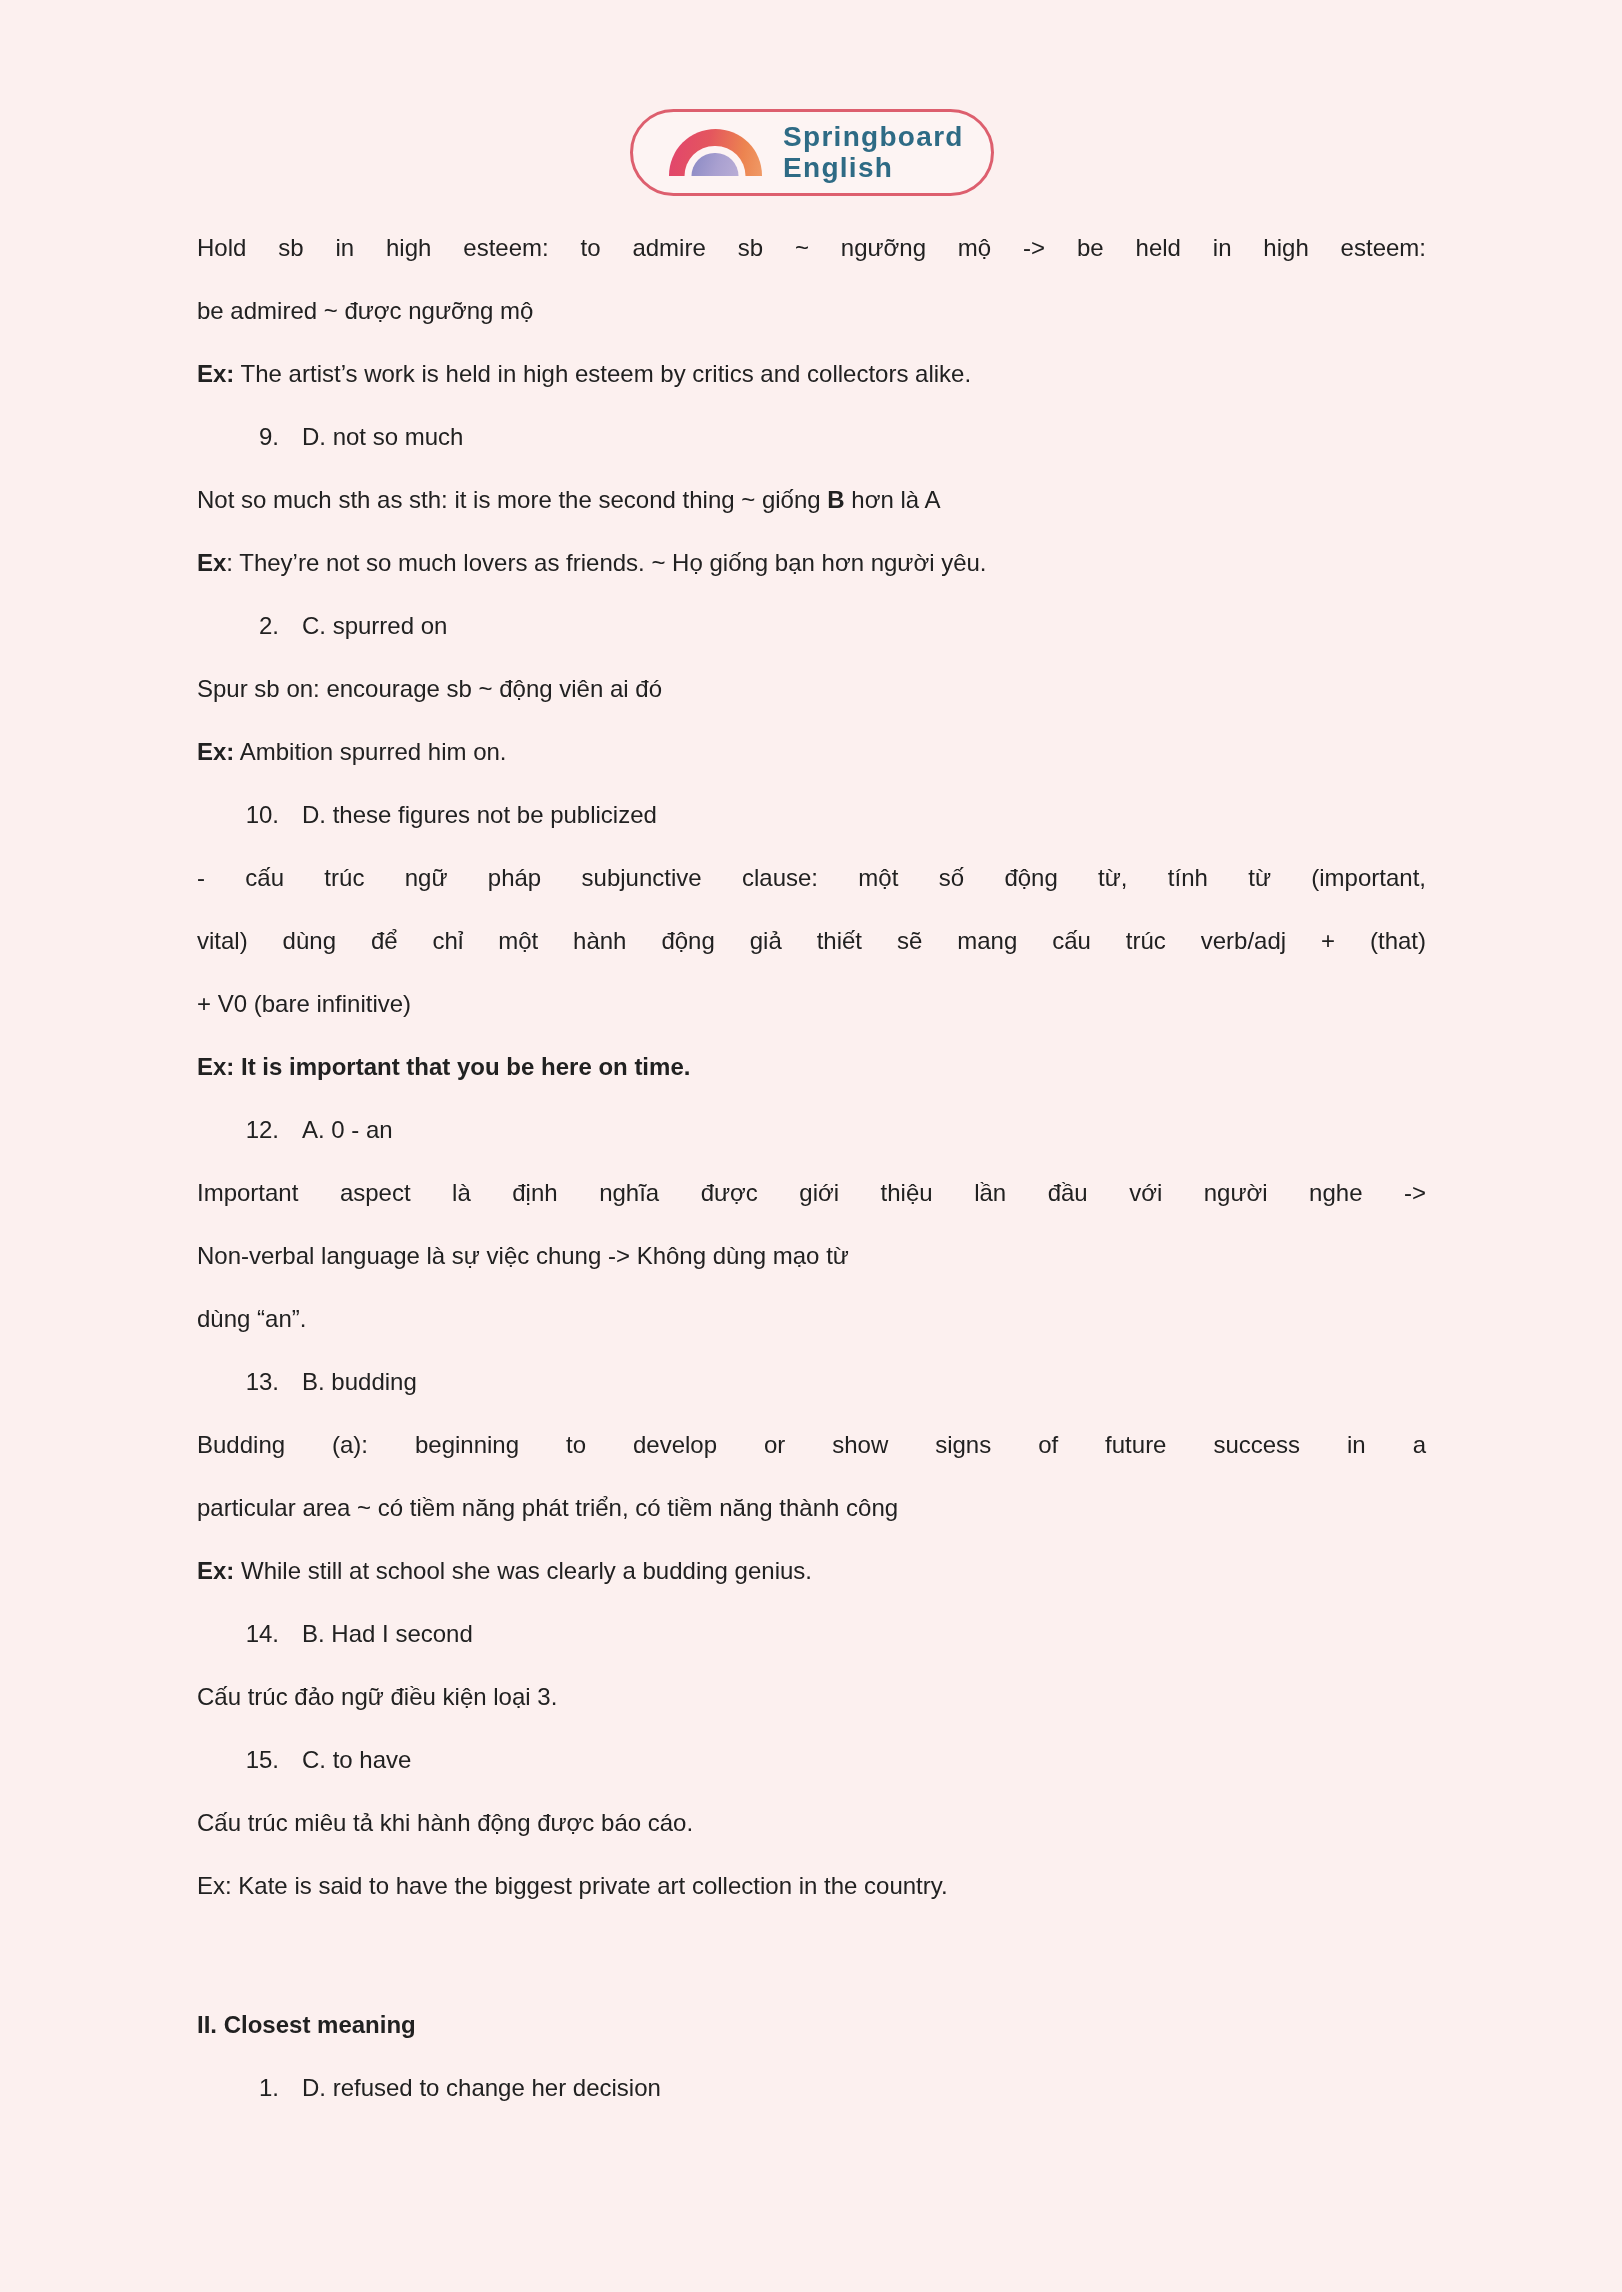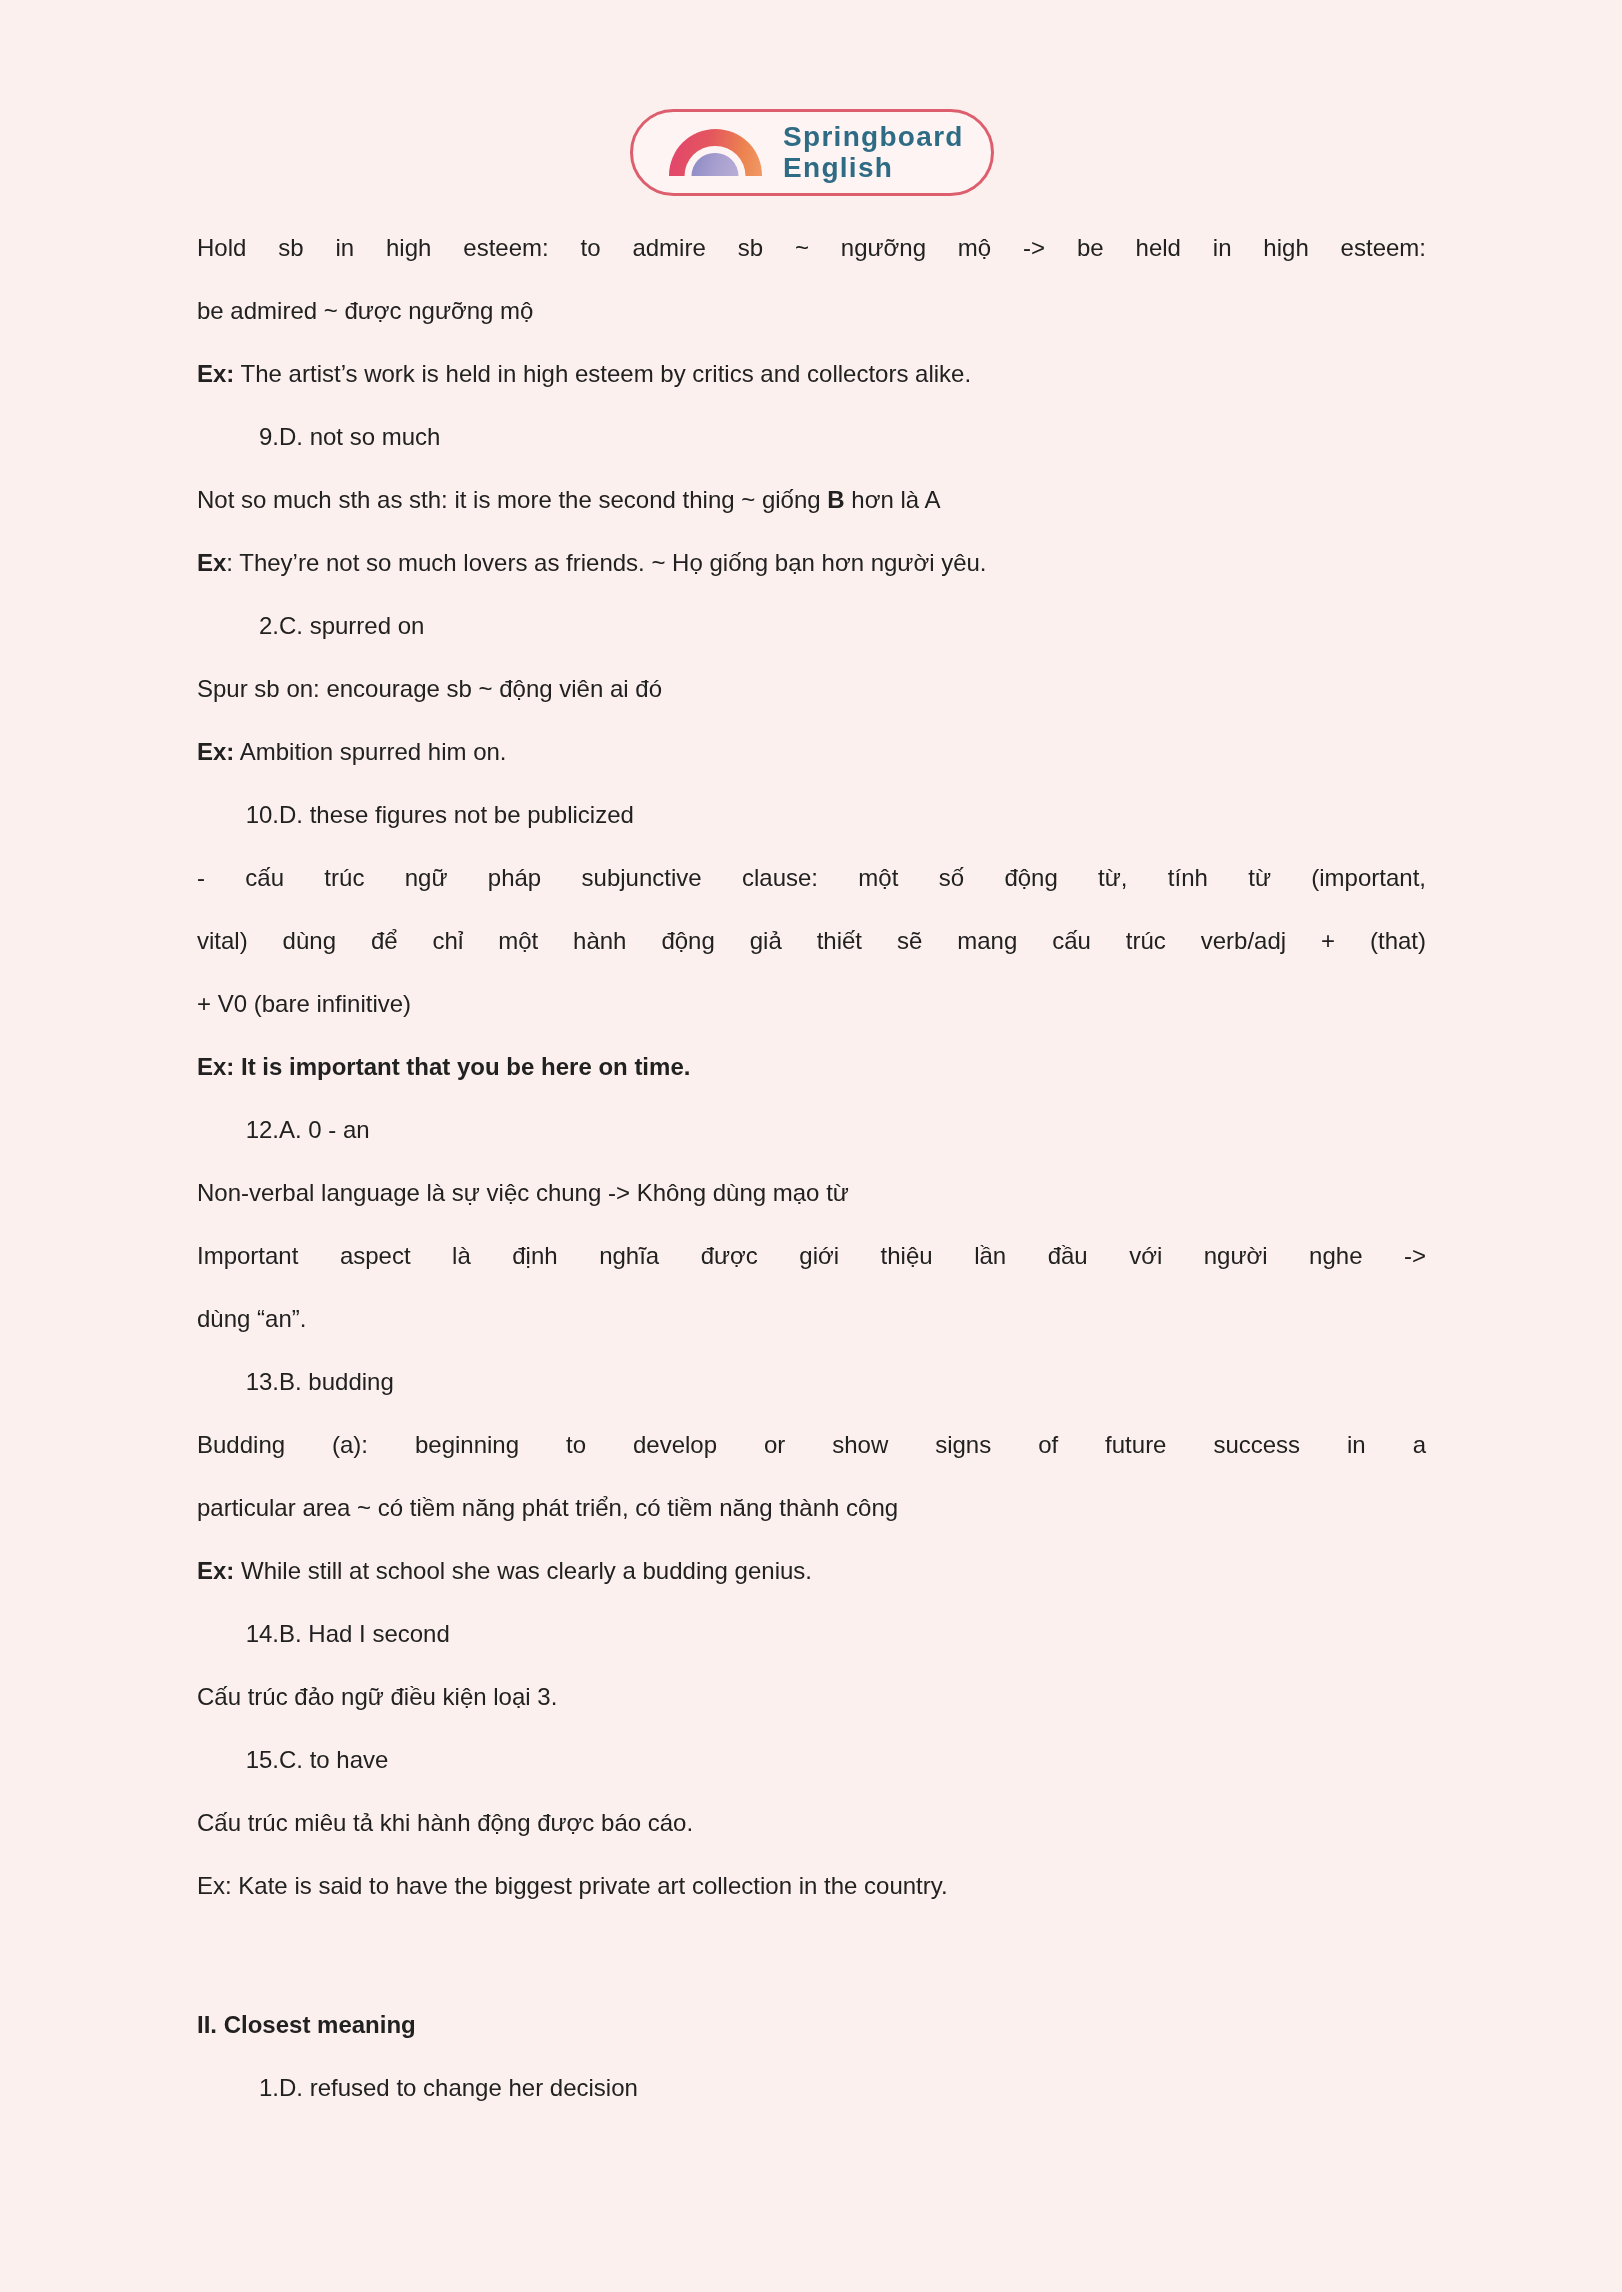--- a/index.html
+++ b/index.html
@@ -63,21 +63,21 @@
   }
   .line.just{
     white-space:normal;
     text-align:justify;
     text-align-last:justify;
   }
   .line .b, .line.bold{font-weight:bold;}
   .line.heading{font-weight:bold;}
   .item{display:flex;padding-left:42px;white-space:nowrap;}
   .item .num{min-width:40px;text-align:right;flex:0 0 auto;}
-  .item .itxt{text-align:right;}
+  .item .itxt{margin-left:23px;text-align:right;}
   .spacer{height:76px;}
 </style>
 </head>
 <body>
 
 <header class="logo-wrap">
   <div class="pill">
     <div class="arch">
       <div class="a-outer"></div>
       <div class="a-gap"></div>
@@ -111,22 +111,22 @@
       <span class="itxt">D. these figures not be publicized</span>
     </div>
     <div class="line just"><span>- cấu trúc ngữ pháp subjunctive clause: một số động từ, tính từ (important,</span></div>
     <div class="line just"><span>vital) dùng để chỉ một hành động giả thiết sẽ mang cấu trúc verb/adj + (that)</span></div>
     <div class="line"><span>+ V0 (bare infinitive)</span></div>
     <div class="line bold"><span>Ex: It is important that you be here on time.</span></div>
     <div class="line item">
       <span class="num">12.</span>
       <span class="itxt">A. 0 - an</span>
     </div>
+    <div class="line just"><span>Important aspect là định nghĩa được giới thiệu lần đầu với người nghe -&gt;</span></div>
     <div class="line"><span>Non-verbal language là sự việc chung -&gt; Không dùng mạo từ</span></div>
-    <div class="line just"><span>Important aspect là định nghĩa được giới thiệu lần đầu với người nghe -&gt;</span></div>
     <div class="line"><span>dùng “an”.</span></div>
     <div class="line item">
       <span class="num">13.</span>
       <span class="itxt">B. budding</span>
     </div>
     <div class="line just"><span>Budding (a): beginning to develop or show signs of future success in a</span></div>
     <div class="line"><span>particular area ~ có tiềm năng phát triển, có tiềm năng thành công</span></div>
     <div class="line"><span class="b">Ex:</span><span> While still at school she was clearly a budding genius.</span></div>
     <div class="line item">
       <span class="num">14.</span>

